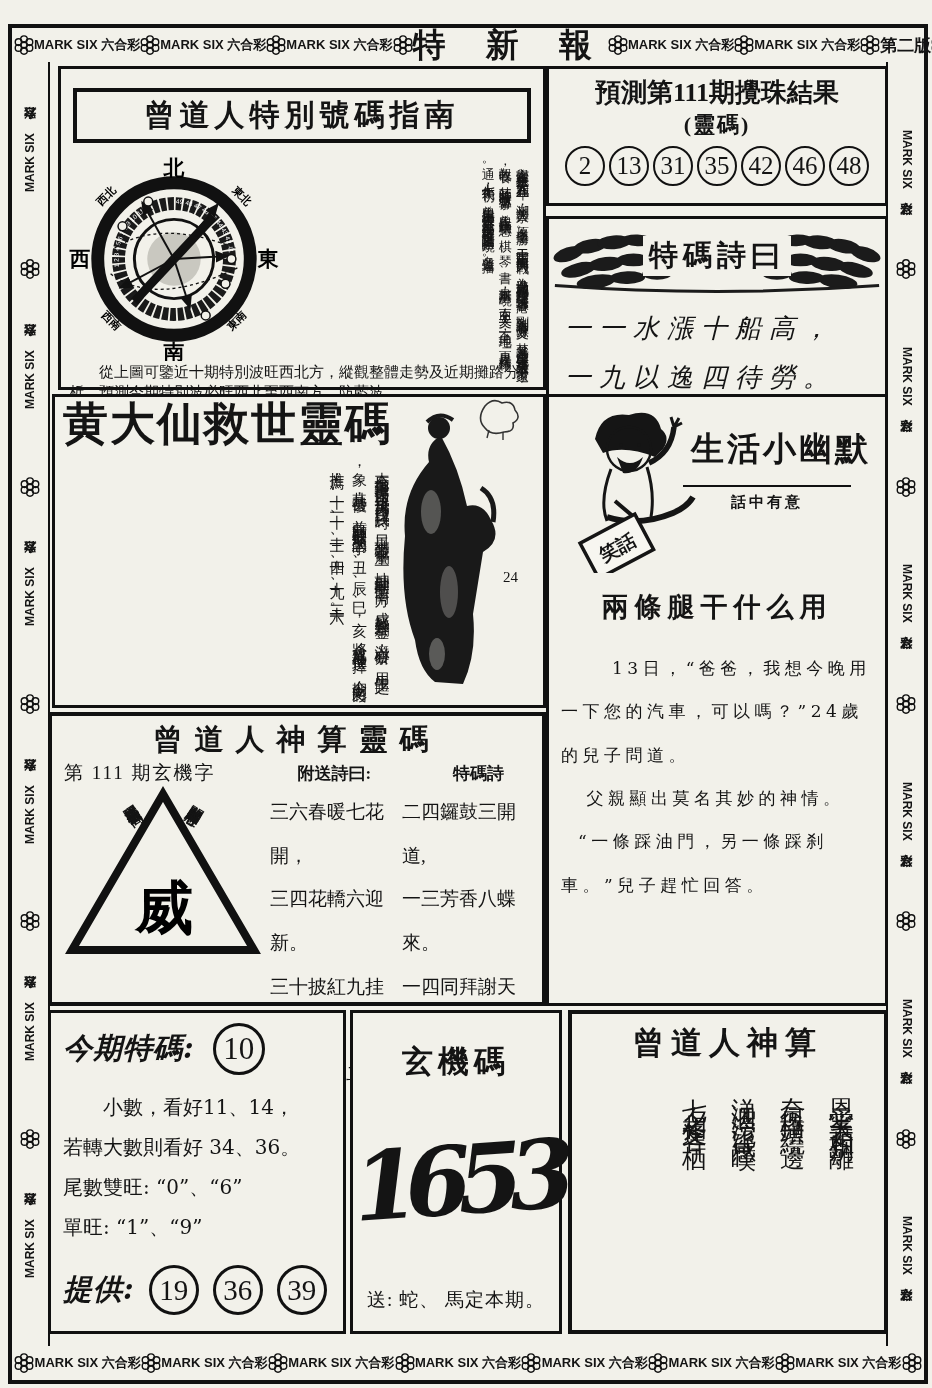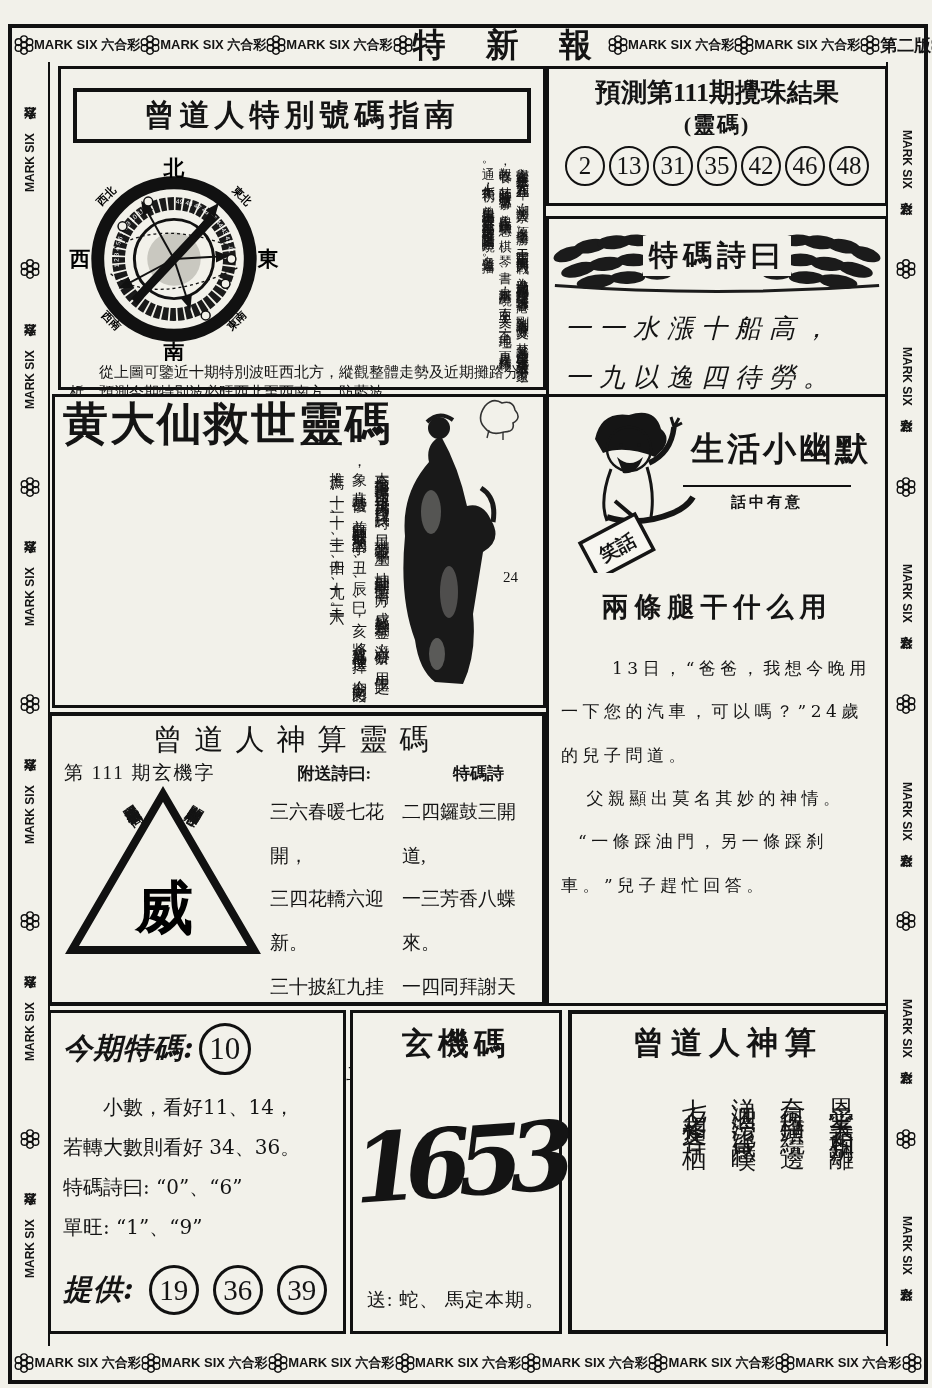--- a/index.html
+++ b/index.html
@@ -72,48 +72,48 @@
   .hu-rule { position:absolute; right:22px; top:82px; width:168px; border-top:2px solid #111; }
   .hu-sub { position:absolute; right:70px; top:90px; font-size:15px; font-weight:bold; letter-spacing:3px; }
   .hu-headline { text-align:center; font-size:27px; font-weight:900; letter-spacing:6px; margin-top:30px; }
   .hu-body { margin-top:22px; font-size:17px; letter-spacing:4.5px; line-height:2.55;
              font-family:"DejaVu Serif", serif; }
   .hu-body p { margin:0; }
   .hu-p1 { text-indent:3em; } .hu-p2 { text-indent:1.5em; } .hu-p3 { text-indent:1.5em; } .hu-p4 { text-indent:1em; }
 
   
   .shensuan { left:0; top:650px; width:498px; height:294px; border-width:4px; padding:2px 8px; }
-  .ss-title { text-align:center; font-size:29px; font-weight:normal; letter-spacing:12px; margin-top:2px; }
+  .ss-title { text-align:center; font-size:29px; font-weight:bold; letter-spacing:12px; margin-top:2px; }
   .ss-sub { display:flex; justify-content:space-between; margin:0 30px 0 4px; align-items:baseline; }
   .ss-issue { font-size:19px; letter-spacing:2px; }
   .ss-poemlabel, .ss-speclabel { font-size:17px; font-weight:bold; }
   .ss-content { display:flex; }
   .ss-tri { width:206px; height:176px; position:relative; flex:none; }
   .ss-tri svg { position:absolute; inset:0; }
   .tri-text { position:absolute; writing-mode:vertical-rl; font-size:14px; font-weight:bold;
               letter-spacing:1px; white-space:nowrap; }
   .tri-left { left:52px; top:12px; transform:rotate(-33deg); transform-origin:top center; }
   .tri-right { right:52px; top:12px; transform:rotate(33deg); transform-origin:top center; }
   .ss-poems { flex:1; display:grid; grid-template-columns:1fr 1fr; font-size:19px; line-height:2.3;
               margin-top:4px; text-align:left; padding-left:4px; }
   .ss-footer { font-size:18px; text-align:center; letter-spacing:1px; margin-top:0; }
 
   
   .specialnum { left:0; top:948px; width:298px; height:324px; padding:10px 12px; }
-  .sn-head { display:flex; align-items:center; gap:4px; }
+  .sn-head { display:flex; align-items:center; gap:18px; }
   .sn-label { font-size:29px; font-weight:bold; font-style:italic; letter-spacing:1px;
               font-family:"DejaVu Serif", serif; }
   .ball-lg { width:52px; height:52px; border:3px solid #111; border-radius:50%; display:flex;
              align-items:center; justify-content:center; font-size:31px; box-sizing:border-box; }
   .sn-body { font-size:20px; line-height:2.0; margin-top:12px; font-family:"DejaVu Serif", serif; }
   .sn-line1 { text-indent:2em; }
   .sn-provide { position:absolute; left:12px; bottom:16px; display:flex; align-items:center; gap:14px; }
   .sn-provide .ball-lg { width:50px; height:50px; font-size:29px; }
 
-  .mystery { left:302px; top:948px; width:212px; height:324px; text-align:center; padding-top:10px; }
+  .mystery { left:302px; top:948px; width:212px; height:324px; text-align:center; padding-top:28px; }
   .my-title { font-size:31px; font-weight:bold; letter-spacing:5px; }
   .my-num { font-size:95px; font-weight:600; font-style:italic; letter-spacing:-14px;
             transform:rotate(-4deg); margin-top:42px; font-family:"DejaVu Serif", serif; }
   .my-footer { position:absolute; left:0; right:0; bottom:18px; font-size:19px; letter-spacing:1px; }
 
   .divination { left:520px; top:948px; width:320px; height:324px; border-width:4px; }
   .dv-title { text-align:center; font-size:31px; font-weight:bold; letter-spacing:7px; margin-top:8px; }
   .dv-cols { writing-mode:vertical-rl; height:244px; width:300px; margin:14px auto 0; font-size:25px;
              letter-spacing:8px; }
   .dv-line { margin:0 24px; line-height:1; }
@@ -425,21 +425,21 @@
 
       <div class="box specialnum">
         <div class="sn-head">
           <span class="sn-label">今期特碼:</span>
           <div class="ball-lg">10</div>
         </div>
         <div class="sn-body">
           <div class="sn-line1">小數，看好11、14，</div>
           <div>若轉大數則看好 34、36。</div>
           <div>
-            <span>特碼詩曰:</span>
+            <span>尾數雙旺:</span>
             <span>“0”、“6”</span>
           </div>
           <div>
             <span>單旺:</span>
             <span>“1”、“9”</span>
           </div>
         </div>
         <div class="sn-provide">
           <span class="sn-label">提供:</span>
           <div class="ball-lg">19</div>

